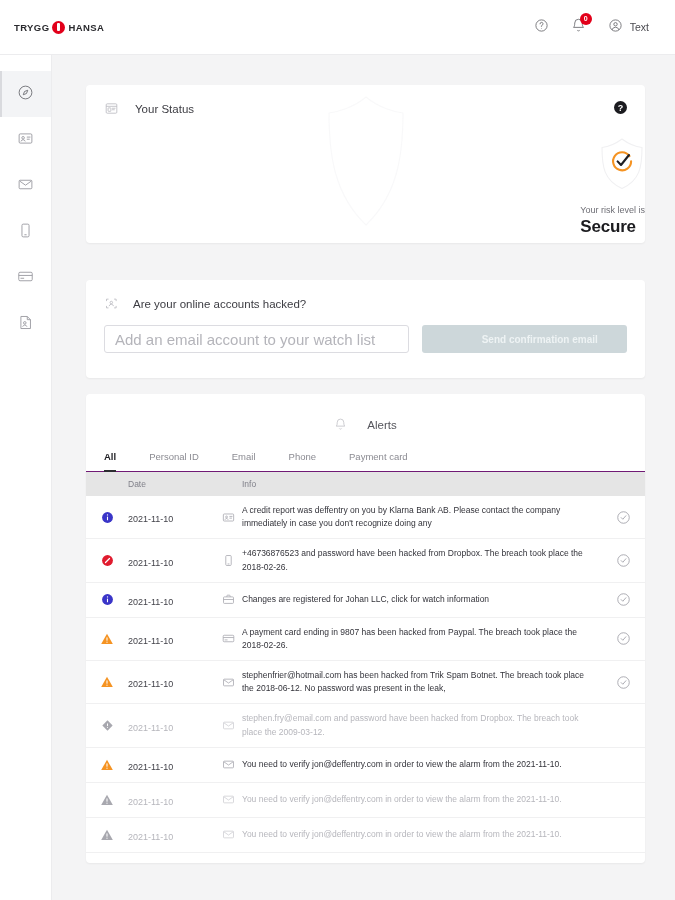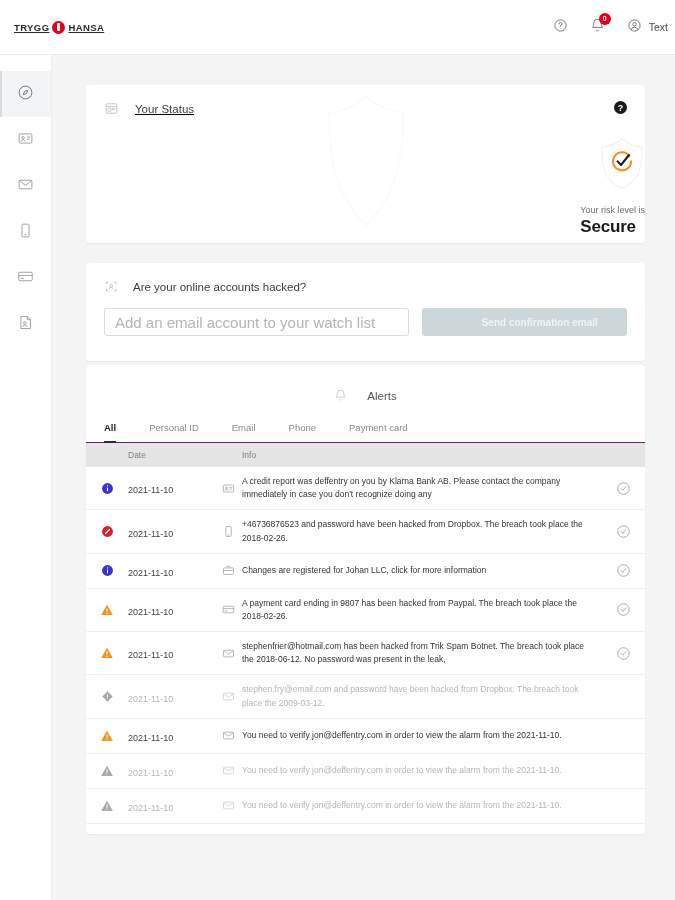--- a/index.html
+++ b/index.html
@@ -12,33 +12,33 @@
   .app { position: relative; width: 675px; height: 900px; background: #f4f4f5; }
 
   
   .topbar {
     position: absolute; top: 0; left: 0; width: 675px; height: 55px;
     background: #ffffff; display: flex; align-items: center;
     border-bottom: 1px solid #ececee;
   }
   .logo { margin-left: 14px; display: flex; align-items: center; gap: 2px; }
   .logo-text {
-    font-size: 9.5px; font-weight: bold; letter-spacing: .4px; color: #2a2a2e; text-decoration: underline;
+    font-size: 9.5px; font-weight: bold; letter-spacing: .4px; color: #2a2a2e;
   }
   .logo-mark {
     width: 13px; height: 13px; border-radius: 50%;
     background: #e2001a; position: relative; margin: 0 1px;
   }
   .logo-mark::after {
     content: ""; position: absolute; left: 5px; top: 2.5px;
     width: 3px; height: 8px; background: #fff; border-radius: 1px;
   }
   .topbar-right {
     margin-left: auto; display: flex; align-items: center; gap: 22px;
-    padding-right: 7px;
+    padding-right: 26px;
   }
   .tb-icon { position: relative; display: flex; align-items: center; gap: 7px; color: #6b6b70; }
   .tb-label { font-size: 10.5px; color: #4a4a50; }
   .badge {
     position: absolute; top: -5px; right: -6px;
     min-width: 12px; height: 12px; border-radius: 50%;
     background: #e2001a; color: #fff; font-size: 7px; font-weight: bold;
     display: flex; align-items: center; justify-content: center;
     padding: 0 2px; line-height: 1;
   }
@@ -64,21 +64,21 @@
     position: absolute; top: 55px; left: 52px;
     width: 623px; height: 845px; overflow: hidden;
     padding: 30px 30px 0 34px;
   }
   .card {
     background: #fff; border-radius: 4px; width: 559px;
     box-shadow: 0 1px 2px rgba(0,0,0,.05);
   }
 
   
-  .status-card { height: 158px; position: relative; margin-bottom: 20px; text-decoration: underline; }
+  .status-card { height: 158px; position: relative; margin-bottom: 37px; }
   .card-head { display: flex; align-items: center; gap: 16px; padding: 16px 20px 0 18px; }
   .card-head-title { font-size: 11.5px; color: #3c3c42; }
   .head-ico { color: #b9b9bf; display: flex; }
   .qmark {
     position: absolute; top: 16px; right: 18px;
     width: 13px; height: 13px; border-radius: 50%; background: #1b1b1f;
     color: #fff; font-size: 9px; font-weight: bold;
     display: flex; align-items: center; justify-content: center;
   }
   .risk-wrap {
@@ -87,21 +87,21 @@
   }
   .risk-shield { position: relative; width: 46px; height: 54px; }
   .risk-text-sub { font-size: 9px; color: #6e6e75; margin-bottom: 2px; }
   .risk-text-main { font-size: 17px; font-weight: bold; color: #1b1b1f; letter-spacing: -.2px; }
   .ghost-shield {
     position: absolute; left: 50%; top: 10px; transform: translateX(-50%);
     opacity: .35;
   }
 
   
-  .hacked-card { height: 98px; margin-bottom: 4px; }
+  .hacked-card { height: 98px; margin-bottom: 16px; }
   .hacked-row { display: flex; gap: 14px; padding: 16px 18px 0 18px; align-items: center; }
   .form-row { display: flex; gap: 13px; padding: 14px 18px 0 18px; }
   .email-input {
     width: 307px; height: 28px; border: 1px solid #dcdce1; border-radius: 3px;
     font-size: 15px; color: #3c3c42; padding: 0 10px; outline: none;
     font-family: "Liberation Sans", sans-serif; background: #fff;
   }
   .email-input::placeholder { color: #b4b4ba; }
   .send-btn {
     width: 207px; height: 28px; border: none; border-radius: 3px;
@@ -422,21 +422,21 @@
               <td>
                 <span class="info-ico">
                   <svg width="13" height="13" viewBox="0 0 24 24" fill="none" stroke="currentColor" stroke-width="1.5">
                     <rect x="2.8" y="7.2" width="18.4" height="12" rx="1.6"></rect>
                     <path d="M9 7.2V5.4a1.4 1.4 0 0 1 1.4-1.4h3.2A1.4 1.4 0 0 1 15 5.4v1.8" stroke-linejoin="round"></path>
                     <path d="M2.8 12h18.4"></path>
                   </svg>
                 </span>
               </td>
               <td>
-                <div class="info-txt">Changes are registered for Johan LLC, click for more information</div>
+                <div class="info-txt">Changes are registered for Johan LLC, click for watch information</div>
               </td>
               <td>
                 <span class="chk">
                   <svg width="15" height="15" viewBox="0 0 24 24" fill="none" stroke="currentColor" stroke-width="1.3">
                     <circle cx="12" cy="12" r="9.2"></circle>
                     <path d="m8.3 12.2 2.6 2.6 4.9-5.6" stroke-linecap="round" stroke-linejoin="round"></path>
                   </svg>
                 </span>
               </td>
             </tr>

